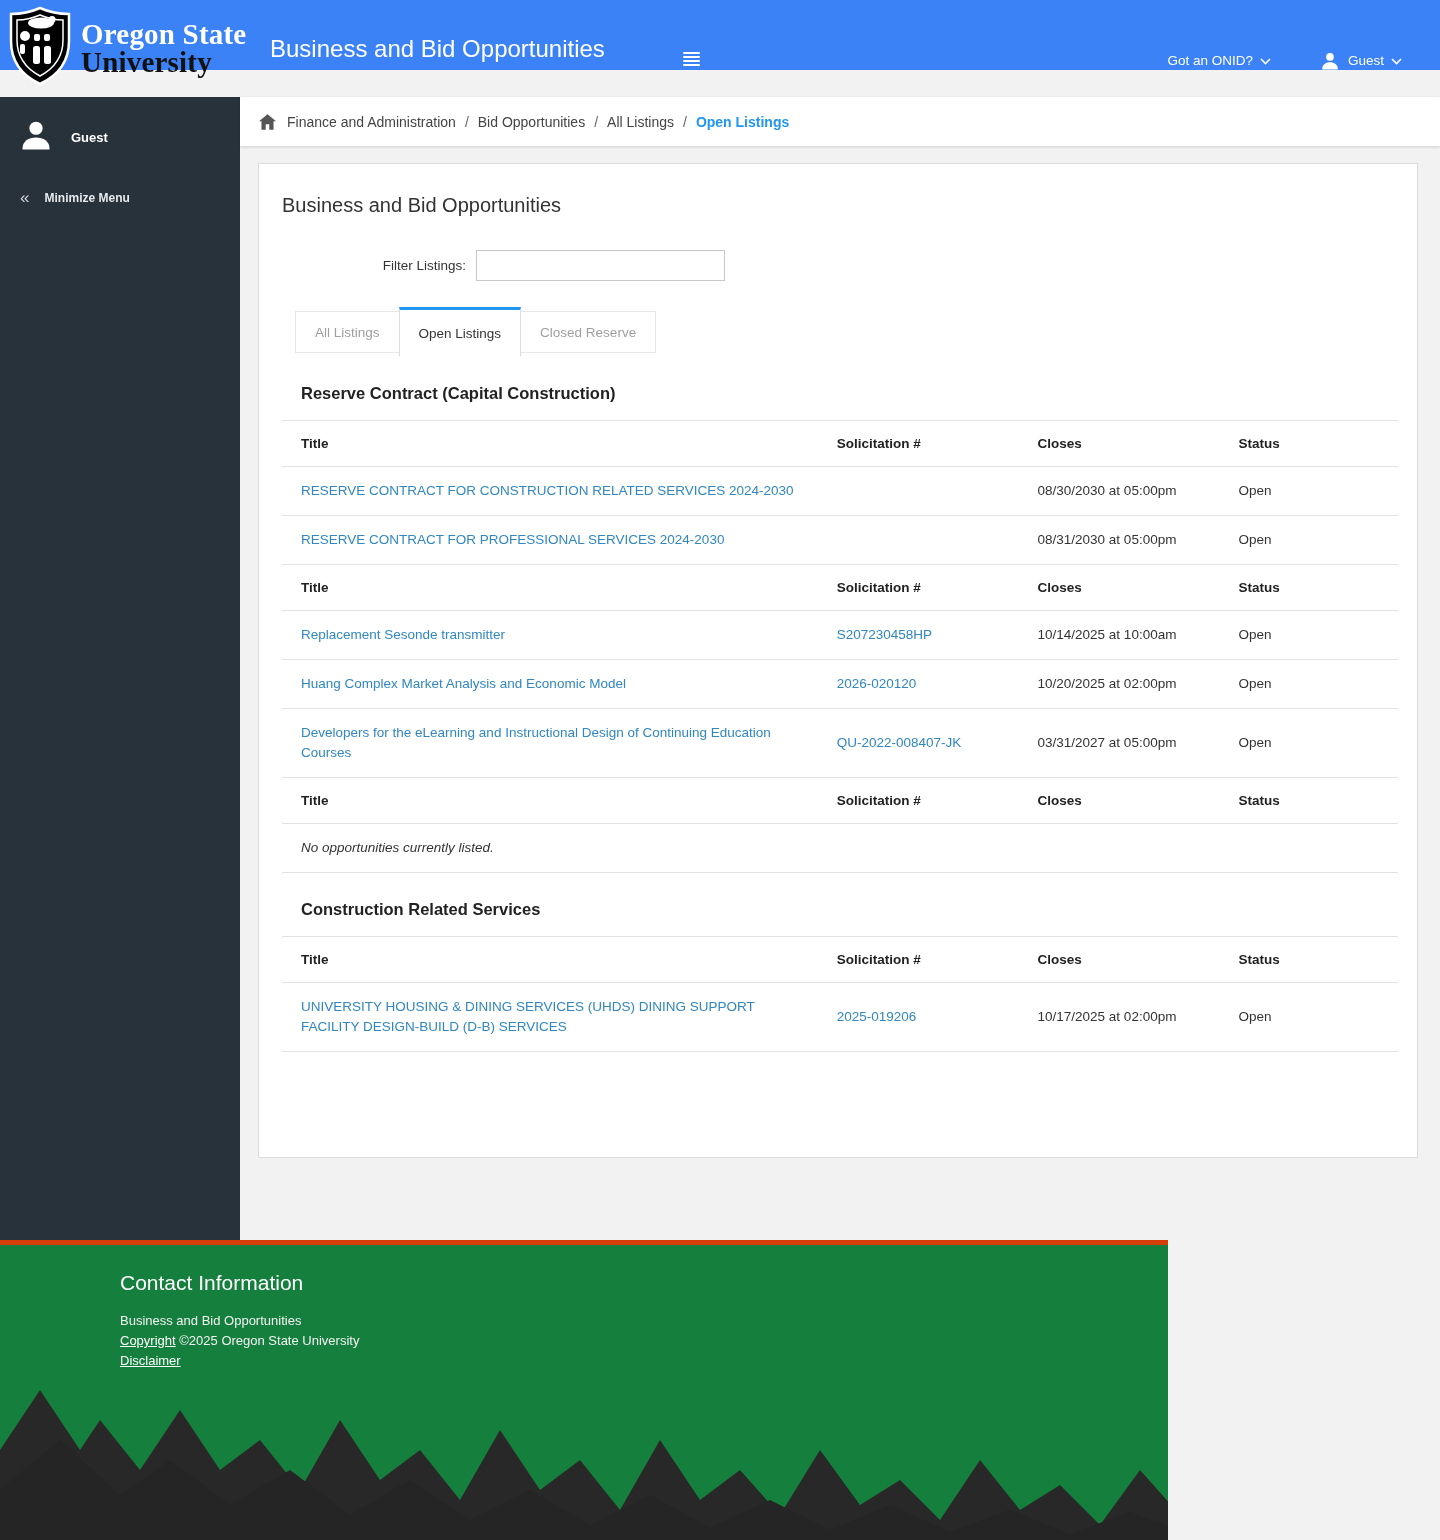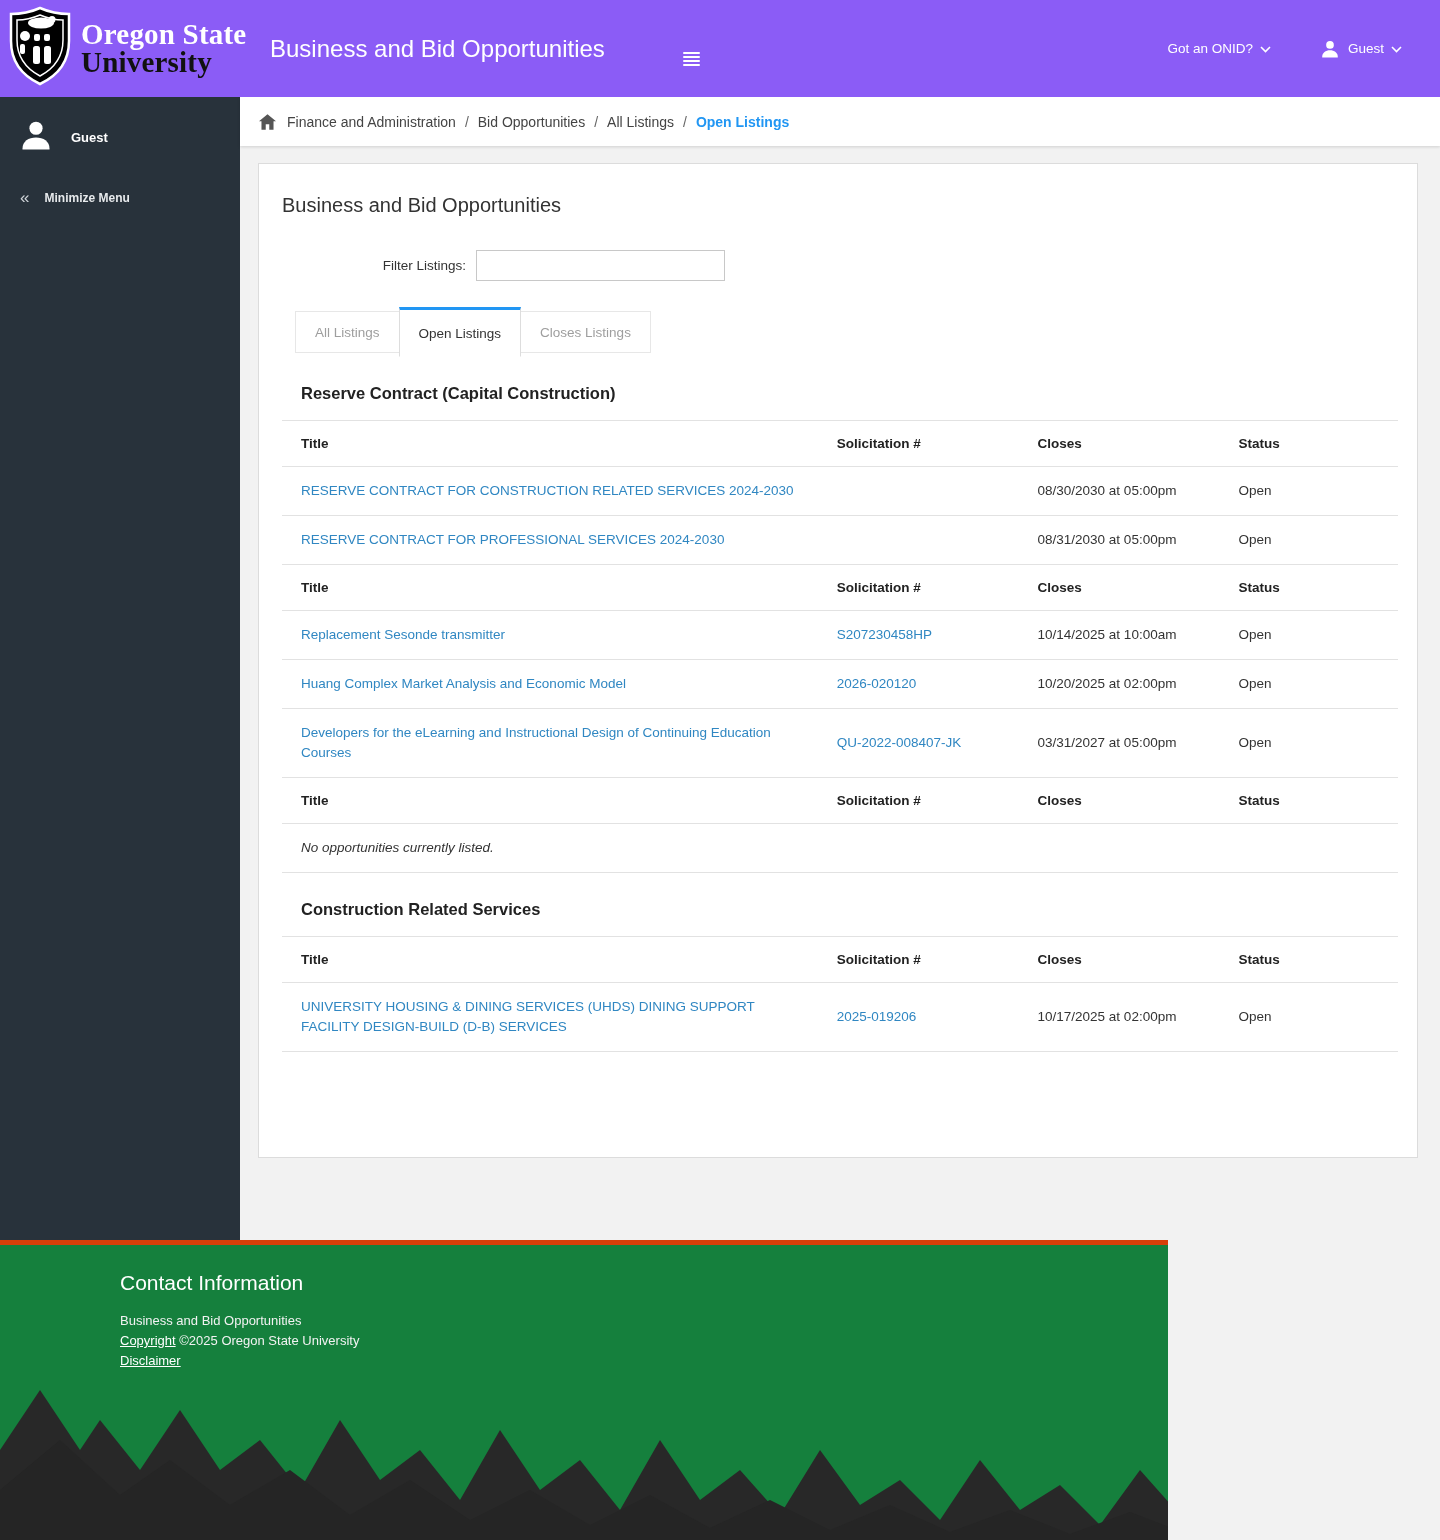--- a/index.html
+++ b/index.html
@@ -5,32 +5,32 @@
   * { box-sizing: border-box; margin: 0; padding: 0; }
   html,body { width:1440px; }
   body {
     font-family: "Liberation Sans", sans-serif;
     background:#e9e9e9;
   }
   .page { position:relative; width:1440px; height:1540px; overflow:hidden; background:#f2f2f2; }
 
   
   .header {
-    position:absolute; top:0; left:0; width:1440px; height:97px;
-    background:#8b5cf6; z-index:5;
+    position:absolute; top:0; left:0; width:1440px; height:70px;
+    background:#3b82f6; z-index:5;
   }
   .logo-area { position:absolute; left:8px; top:6px; display:flex; align-items:center; gap:9px; }
   .logo-text { font-family:"Liberation Serif", serif; font-weight:bold; font-size:29px; line-height:28px; letter-spacing:.2px; }
   .logo-line1 { color:#ffffff; }
   .logo-line2 { color:#111111; }
   .app-title { position:absolute; left:270px; top:0; height:97px; display:flex; align-items:center;
     color:#ffffff; font-size:24px; font-weight:400; }
   .hamburger { position:absolute; left:683px; top:52px; width:17px; cursor:pointer; }
   .hamburger .bar { height:2px; background:#ffffff; margin-bottom:2px; border-radius:1px; }
-  .header-right { position:absolute; right:38px; top:0; height:97px; display:flex; align-items:center; gap:48px; }
+  .header-right { position:absolute; right:38px; top:12px; height:97px; display:flex; align-items:center; gap:48px; }
   .onid, .user-chip { display:flex; align-items:center; gap:7px; color:#fff; font-size:13.5px; cursor:pointer; }
   .user-chip .person-icon svg { display:block; }
 
   
   .breadcrumb-bar {
     position:absolute; left:240px; top:97px; width:1200px; height:49px;
     background:#ffffff; box-shadow:0 1px 3px rgba(0,0,0,.14);
     display:flex; align-items:center; padding-left:19px; z-index:4;
   }
   .breadcrumb { display:flex; align-items:center; gap:9px; font-size:14px; color:#555; }
@@ -198,21 +198,21 @@
       <h1 class="page-title">Business and Bid Opportunities</h1>
 
       <div class="filter-row">
         <label class="filter-label">Filter Listings:</label>
         <input class="filter-input" type="text" value="" style="">
       </div>
 
       <div class="tabs" id="tabs">
           <div class="tab">All Listings</div>
           <div class="tab active">Open Listings</div>
-          <div class="tab">Closes Listings</div>
+          <div class="tab">Closed Reserve</div>
         </div>
 
       <div class="sections" id="sections">
           <div class="section">
             <h2 class="section-heading">Reserve Contract (Capital Construction)</h2>
             <table class="listing">
               <colgroup>
                 <col class="c-title">
                 <col class="c-sol">
                 <col class="c-closes">

